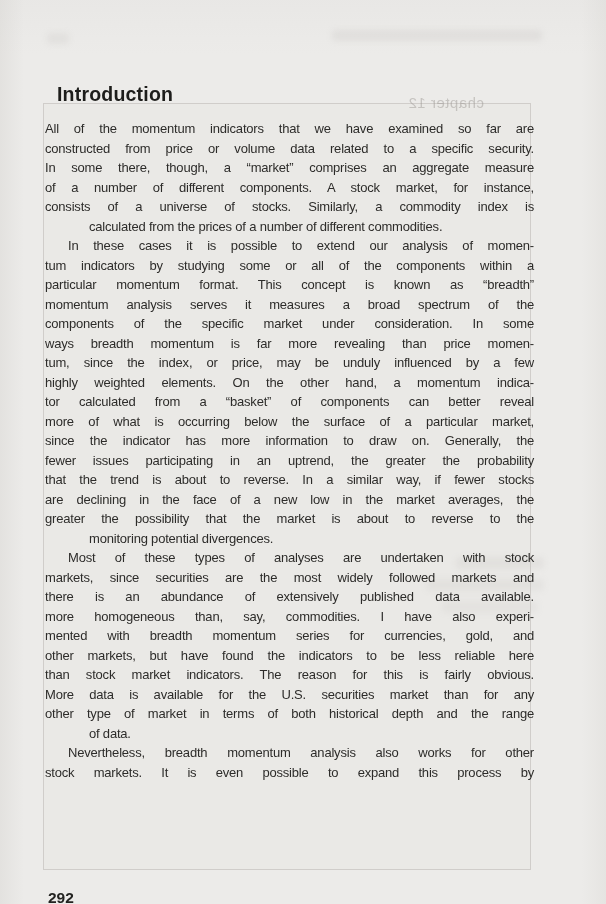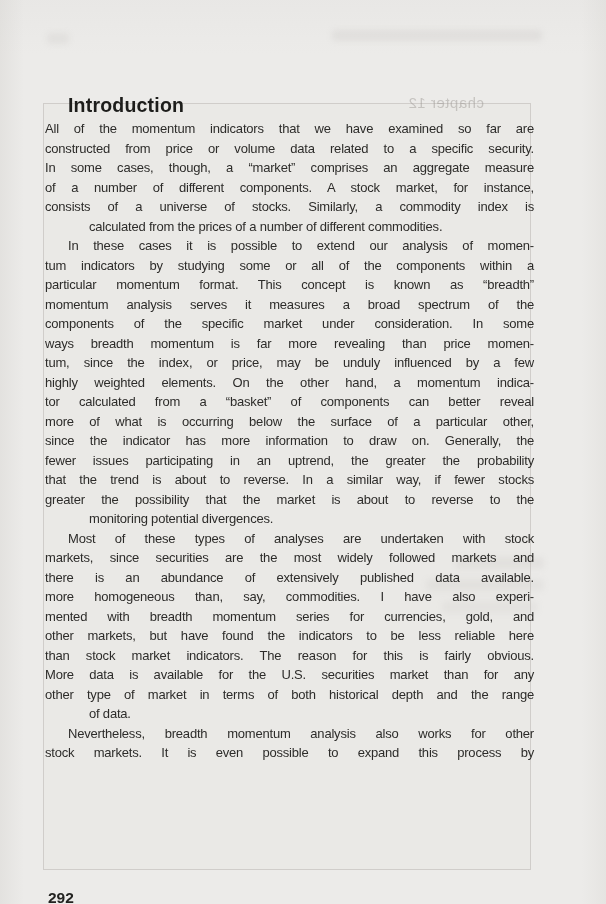--- a/index.html
+++ b/index.html
@@ -99,42 +99,43 @@
 <div class="scan-page">
 
   <div class="ghost-blob b-pagenum"></div>
   <div class="ghost-blob b-runhead"></div>
   <div class="ghost-box"></div>
   <div class="ghost-chapter">chapter 12</div>
   <div class="ghost-blob b-title1"></div>
   <div class="ghost-blob b-title2"></div>
   <div class="ghost-blob b-title3"></div>
 
-  <h1 class="page-title" style="margin:16px;">Introduction</h1>
+  <h1 class="page-title" style="margin:5px;">Introduction</h1>
 
   <div class="text-block">
       <div class="line">All of the momentum indicators that we have examined so far are</div>
       <div class="line">constructed from price or volume data related to a specific security.</div>
-      <div class="line">In some cases, though, a “market” comprises an aggregate measure</div>
+      <div class="line">In some there, though, a “market” comprises an aggregate measure</div>
       <div class="line">of a number of different components. A stock market, for instance,</div>
       <div class="line">consists of a universe of stocks. Similarly, a commodity index is</div>
       <div class="line lastline">calculated from the prices of a number of different commodities.</div>
       <div class="line indent">In these cases it is possible to extend our analysis of momen-</div>
       <div class="line">tum indicators by studying some or all of the components within a</div>
       <div class="line">particular momentum format. This concept is known as “breadth”</div>
       <div class="line">momentum analysis serves it measures a broad spectrum of the</div>
       <div class="line">components of the specific market under consideration. In some</div>
       <div class="line">ways breadth momentum is far more revealing than price momen-</div>
       <div class="line">tum, since the index, or price, may be unduly influenced by a few</div>
       <div class="line">highly weighted elements. On the other hand, a momentum indica-</div>
       <div class="line">tor calculated from a “basket” of components can better reveal</div>
-      <div class="line">more of what is occurring below the surface of a particular other,</div>
+      <div class="line">more of what is occurring below the surface of a particular market,</div>
       <div class="line">since the indicator has more information to draw on. Generally, the</div>
       <div class="line">fewer issues participating in an uptrend, the greater the probability</div>
       <div class="line">that the trend is about to reverse. In a similar way, if fewer stocks</div>
+      <div class="line">are declining in the face of a new low in the market averages, the</div>
       <div class="line">greater the possibility that the market is about to reverse to the</div>
       <div class="line lastline">monitoring potential divergences.</div>
       <div class="line indent">Most of these types of analyses are undertaken with stock</div>
       <div class="line">markets, since securities are the most widely followed markets and</div>
       <div class="line">there is an abundance of extensively published data available.</div>
       <div class="line">more homogeneous than, say, commodities. I have also experi-</div>
       <div class="line">mented with breadth momentum series for currencies, gold, and</div>
       <div class="line">other markets, but have found the indicators to be less reliable here</div>
       <div class="line">than stock market indicators. The reason for this is fairly obvious.</div>
       <div class="line">More data is available for the U.S. securities market than for any</div>

